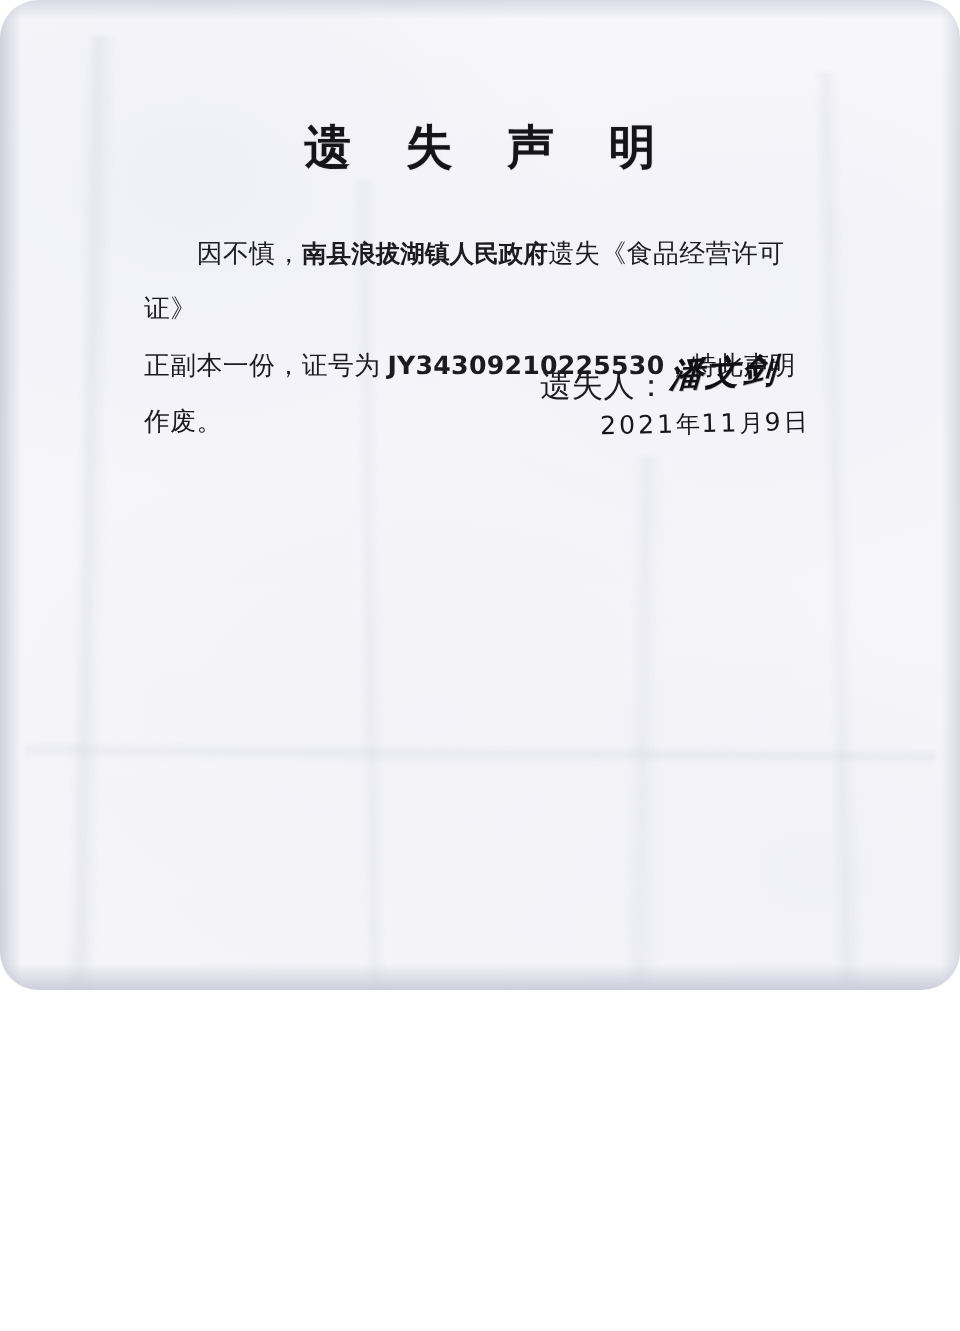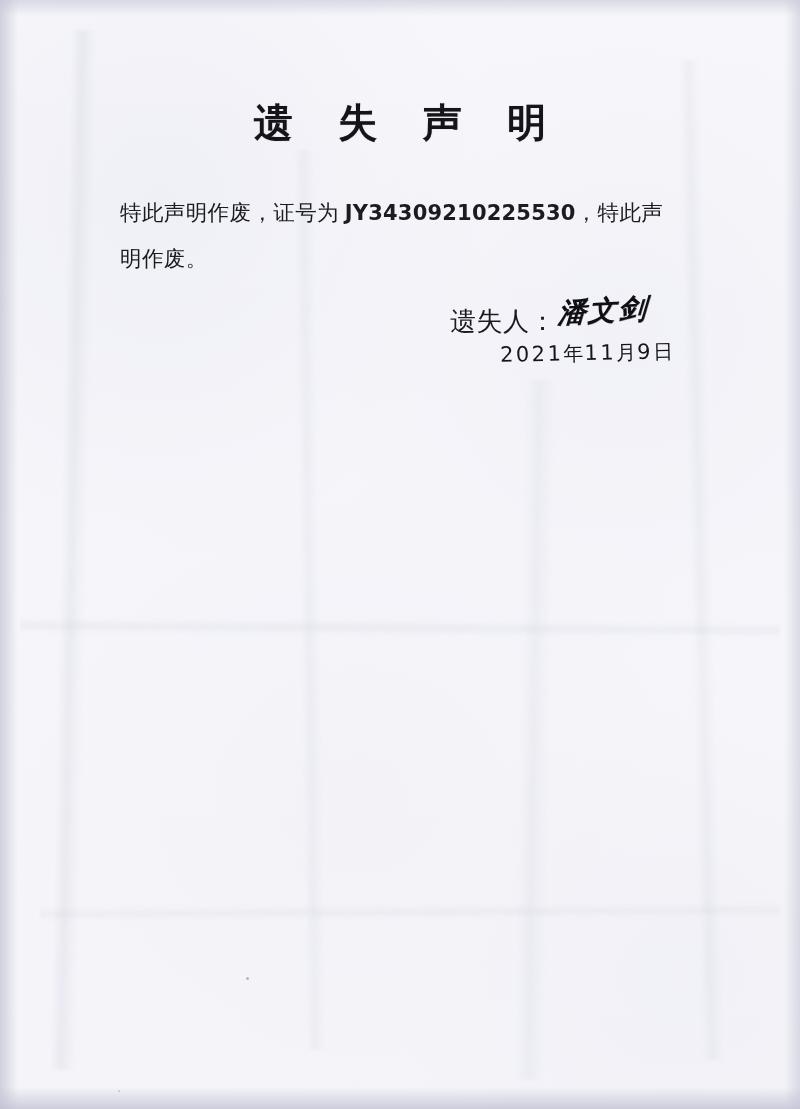--- a/index.html
+++ b/index.html
@@ -11,28 +11,29 @@
     width: 800px;
     height: 1109px;
     overflow: hidden;
     font-family: "Liberation Serif", "DejaVu Serif", serif;
   }
 
   
   .scan {
     position: relative;
     width: 800px;
-    height: 1109px;
+    height: 825px;
     background:
       radial-gradient(ellipse 60% 45% at 20% 18%, rgba(238,238,246,0.85) 0%, rgba(246,246,250,0) 70%),
       radial-gradient(ellipse 55% 40% at 78% 30%, rgba(240,240,247,0.8) 0%, rgba(246,246,250,0) 72%),
       radial-gradient(ellipse 70% 45% at 45% 72%, rgba(241,241,247,0.8) 0%, rgba(247,247,251,0) 70%),
       radial-gradient(ellipse 50% 35% at 85% 88%, rgba(239,239,246,0.75) 0%, rgba(247,247,251,0) 70%),
       linear-gradient(180deg, #f7f7fb 0%, #f5f5fa 35%, #f6f6fa 65%, #f4f4f9 100%);
     overflow: hidden;
+    border-radius: 32px;
   }
 
   
   .crease {
     position: absolute;
     pointer-events: none;
     background: linear-gradient(90deg, rgba(214,214,226,0) 0%, rgba(208,208,222,0.55) 45%, rgba(214,214,228,0) 100%);
     filter: blur(1.4px);
   }
   .crease.c1 { left: 60px;  top: 30px;  width: 26px;  height: 1040px; transform: rotate(1.2deg); opacity: .55; }
@@ -150,22 +151,25 @@
   <div class="crease c4"></div>
   <div class="crease h1"></div>
   <div class="crease h2"></div>
 
   <div class="speck" style="left:246px; top:977px; width:3px; height:3px;"></div>
   <div class="speck" style="left:118px; top:1090px; width:2px; height:2px; opacity:.45;"></div>
 
   <div class="doc-title">遗 失 声 明</div>
 
   <div class="body-block">
+    <div class="line-1">
+      <span>因不慎，</span><span class="bold-entity">南县浪拔湖镇人民政府</span><span>遗失《食品经营许可证》</span>
+    </div>
     <div class="line-2">
-      <span>特此声明作废，证号为</span>
+      <span>正副本一份，证号为</span>
       <span class="bold-num">JY34309210225530</span><span>，特此声明作废。</span>
     </div>
   </div>
 
   <div class="sign-label">遗失人：</div>
   <div class="sign-name">潘文剑</div>
 
   <div class="sign-date">
     <span>2021</span><span class="u">年</span><span>11</span><span class="u">月</span><span>9</span><span class="u">日</span>
   </div>

